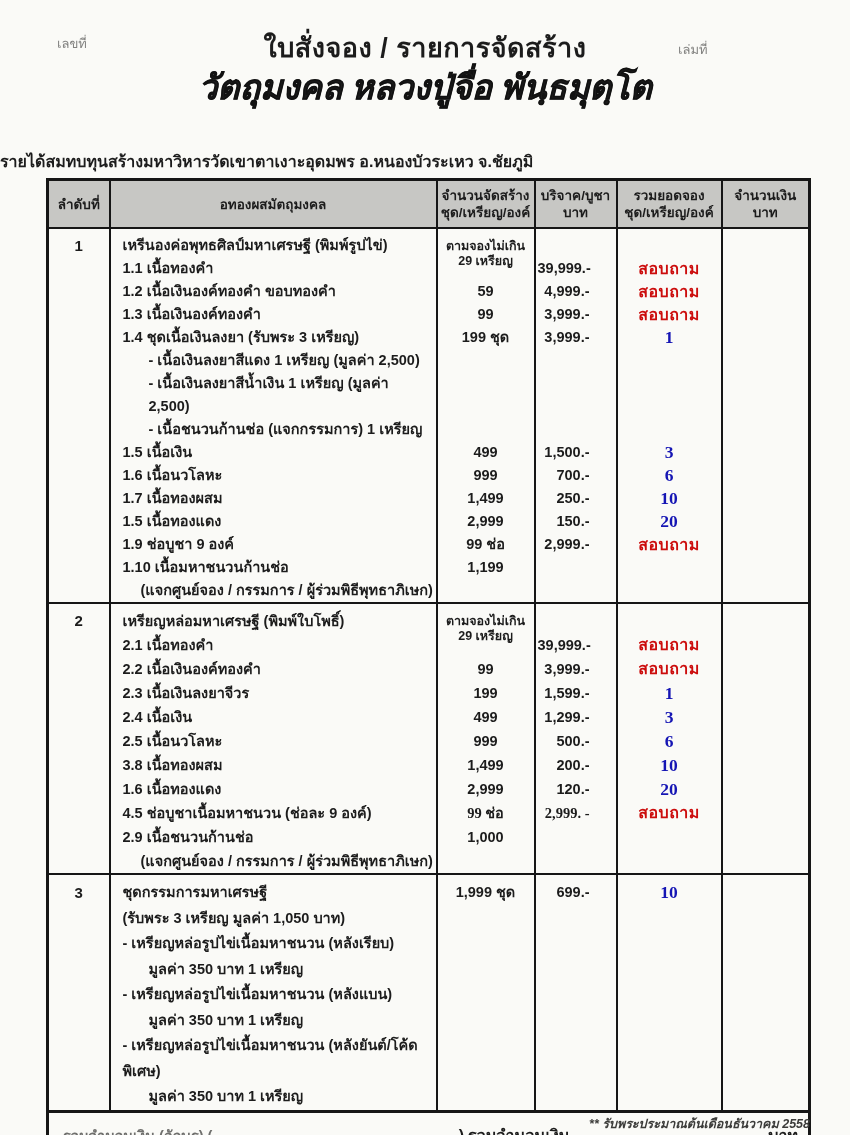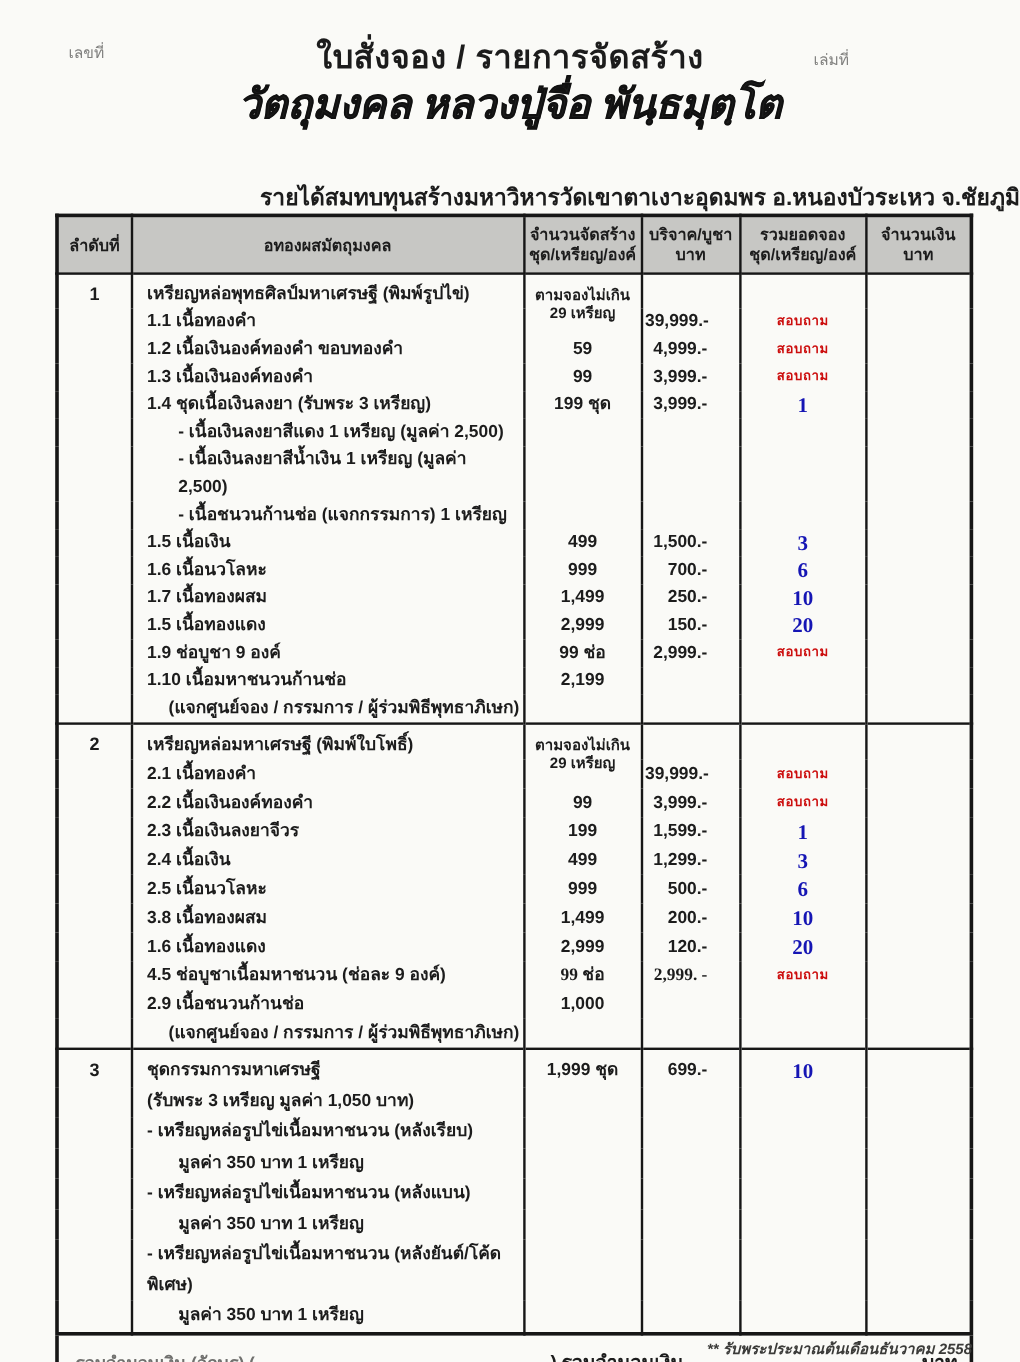--- a/index.html
+++ b/index.html
@@ -35,22 +35,22 @@
     position:absolute;top:68px;left:0;right:0;
     text-align:center;
     font-family:"Liberation Serif", serif;
     font-style:italic;
     font-weight:800;
     font-size:34px;line-height:40px;
     -webkit-text-stroke:.6px #111;
   }
   .subtitle{
     position:absolute;top:149px;left:0;right:0;
-    text-align:right;
-    font-size:19px;font-weight:700;
+    text-align:left;
+    font-size:16px;font-weight:700;
   }
   table.order{
     position:absolute;left:46px;top:178px;
     width:762px;
     border-collapse:collapse;
     table-layout:fixed;
     border:3px solid var(--border);
   }
   col.c-num{width:62px;}
   col.c-desc{width:327px;}
@@ -79,21 +79,21 @@
   tr.s2 td{line-height:25.5px;}
   td.col-num{text-align:center;font-weight:700;font-size:15px;}
   td.col-desc{padding-left:12px;font-weight:600;}
   .d-title{font-weight:700;}
   .d-sub{padding-left:26px;}
   .d-note{padding-left:18px;}
   td.col-qty{text-align:center;font-weight:600;}
   .qty-span{font-size:12.5px;font-weight:700;line-height:15px;padding-top:5px;text-align:center;}
   td.col-price{text-align:right;padding-right:26px;font-weight:600;}
   td.col-book{text-align:center;font-weight:700;}
-  .book-ask{color:var(--ask);font-size:11px;letter-spacing:.5px;}
+  .book-ask{color:var(--ask);font-size:16px;letter-spacing:.5px;}
   .book-num{color:var(--booked);font-family:"Liberation Serif", serif;font-size:17.5px;font-weight:700;}
   .serif{font-family:"Liberation Serif", serif;font-weight:700;}
   tr.footer-row td{
     border-top:3px solid var(--border);
     height:46px;vertical-align:middle;
     padding:0 10px 0 14px;
   }
   .footer-line{
     display:flex;align-items:baseline;gap:4px;
     font-size:14.5px;white-space:nowrap;
@@ -158,21 +158,21 @@
       <th>
         <div>จำนวนเงิน</div>
           <div>บาท</div>
       </th>
     </tr>
   </thead>
   <tbody>
       <tr class="s0 sec-start">
         <td rowspan="15" class="col-num">1</td>
         <td class="col-desc">
-          <div class="d-title">เหรียญหล่อพุทธศิลป์มหาเศรษฐี (พิมพ์รูปไข่)</div>
+          <div class="d-title">เหรีนองค่อพุทธศิลป์มหาเศรษฐี (พิมพ์รูปไข่)</div>
         </td>
         <td rowspan="2" class="col-qty">
           <div class="qty-span">
             <div>ตามจองไม่เกิน</div>
             <div>29 เหรียญ</div>
           </div>
         </td>
         <td class="col-price"></td>
         <td class="col-book "></td>
         <td class="col-amt"></td>
@@ -281,21 +281,21 @@
         </td>
         <td class="col-qty">99 ช่อ</td>
         <td class="col-price">2,999.-</td>
         <td class="col-book book-ask">สอบถาม</td>
         <td class="col-amt"></td>
       </tr>
       <tr class="s0">
         <td class="col-desc">
           <div class="">1.10 เนื้อมหาชนวนก้านช่อ</div>
         </td>
-        <td class="col-qty">2,199</td>
+        <td class="col-qty">1,199</td>
         <td class="col-price"></td>
         <td class="col-book "></td>
         <td class="col-amt"></td>
       </tr>
       <tr class="s0">
         <td class="col-desc">
           <div class="d-note">(แจกศูนย์จอง / กรรมการ / ผู้ร่วมพิธีพุทธาภิเษก)</div>
         </td>
         <td class="col-qty"></td>
         <td class="col-price"></td>

